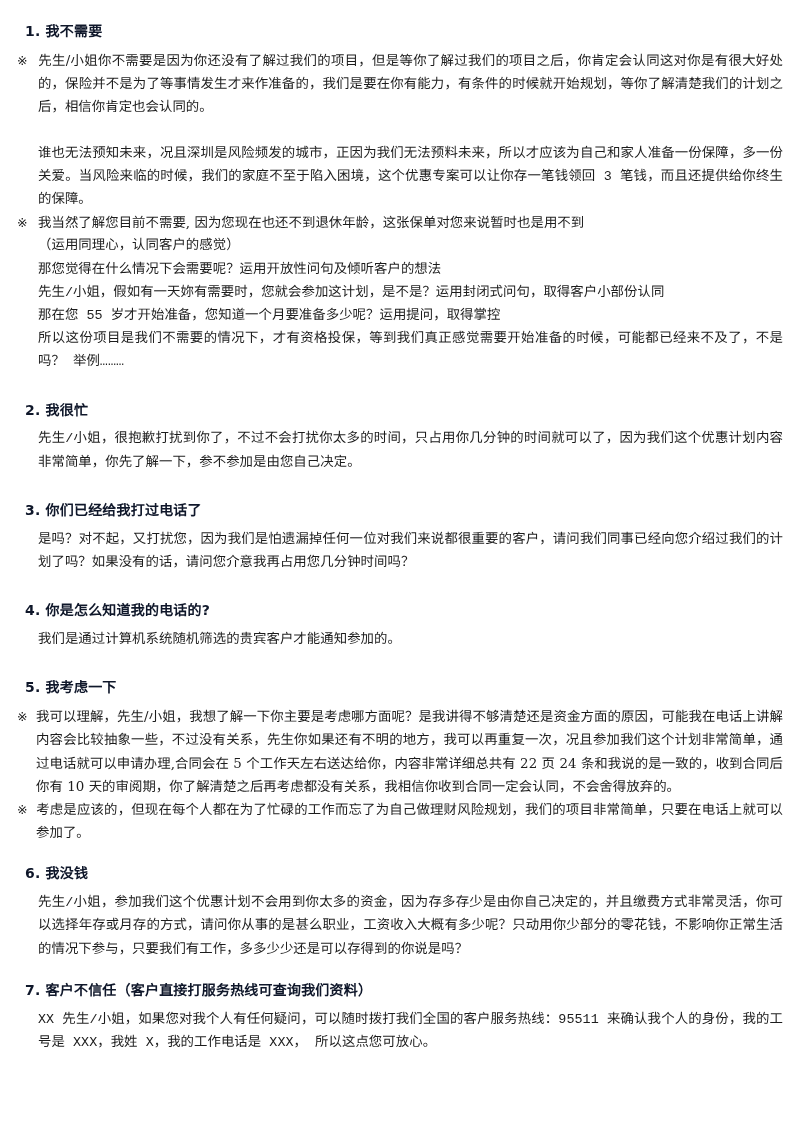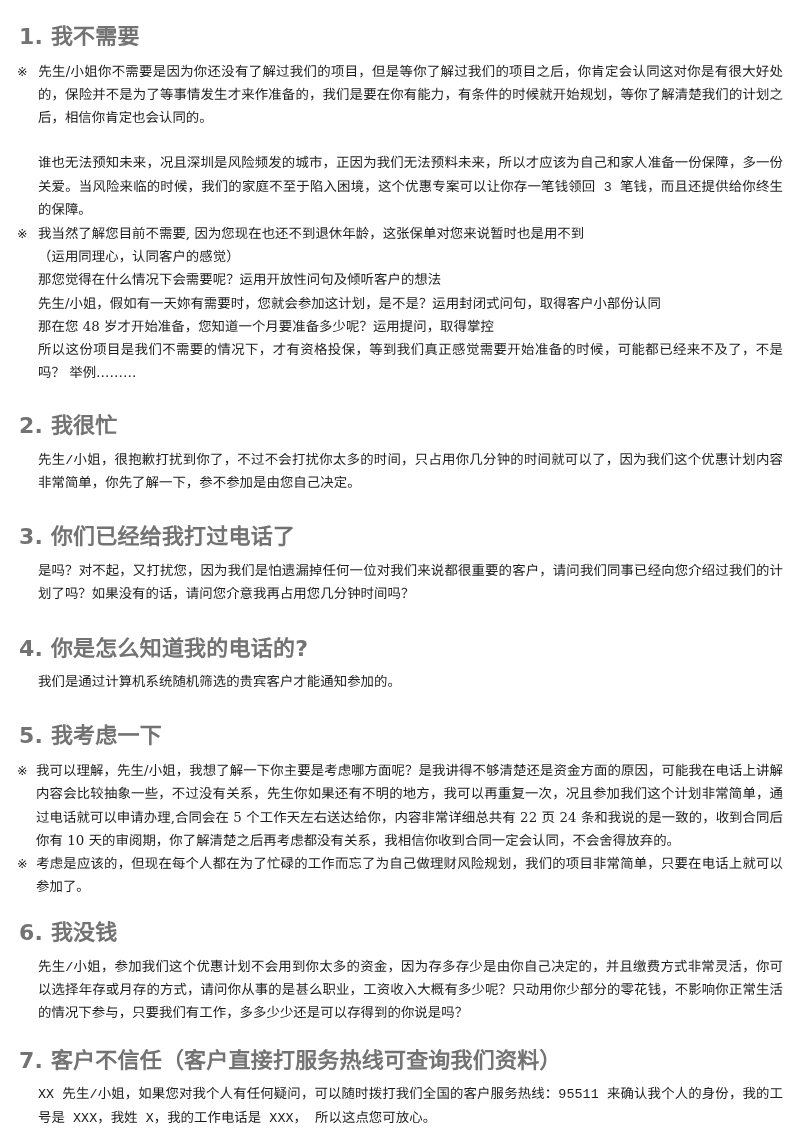--- a/index.html
+++ b/index.html
@@ -24,25 +24,25 @@
     padding: 22px 17px 0 17px;
     background: #ffffff;
   }
 
   
   .section { margin: 0; }
 
   .section-heading {
     font-family: "DejaVu Sans", "Liberation Sans", sans-serif;
     font-weight: 700;
-    font-size: 22px;
+    font-size: 14px;
     line-height: 1.35;
     letter-spacing: 0.2px;
-    color: #737373;
-    margin: 0 0 8px 2px;
+    color: #0f172a;
+    margin: 0 0 8px 8px;
     white-space: nowrap;
   }
 
   .para {
     font-size: 13.4px;
     line-height: 23.2px;
     letter-spacing: 0.05px;
     text-align: justify;
     text-justify: inter-character;
     margin: 0;
@@ -79,21 +79,21 @@
     width: 19px;
     text-indent: 0;
     font-family: "DejaVu Sans", "Liberation Sans", sans-serif;
     font-size: 12.6px;
   }
   .spacer-md { height: 20px; }
   .spacer-lg { height: 27px; }
   .blankline { height: 23px; }
 
   
-  .lines { padding-left: 21px; }
+  .lines { padding-left: 21px; font-family: Liberation Mono, monospace; }
   .lines .ln {
     font-size: 13.4px;
     line-height: 23.2px;
     letter-spacing: 0.05px;
     white-space: nowrap;
     color: #1c1c1c;
   }
   .lines .ln.wrap { white-space: normal; text-align: justify; }
 </style>
 </head>
@@ -110,21 +110,21 @@
     <div class="blankline"></div>
 
     <p class="para indent"><span>谁也无法预知未来，况且深圳是风险频发的城市，正因为我们无法预料未来，所以才应该为自己和家人准备一份保障，多一份关爱。当风险来临的时候，我们的家庭不至于陷入困境，这个优惠专案可以让你存一笔钱领回 3 笔钱，而且还提供给你终生的保障。</span></p>
 
     <p class="para mark"><span class="mk">※</span><span>我当然了解您目前不需要, 因为您现在也还不到退休年龄，这张保单对您来说暂时也是用不到</span></p>
 
     <div class="lines">
       <div class="ln">（运用同理心，认同客户的感觉）</div>
       <div class="ln">那您觉得在什么情况下会需要呢？运用开放性问句及倾听客户的想法</div>
       <div class="ln">先生/小姐，假如有一天妳有需要时，您就会参加这计划，是不是？运用封闭式问句，取得客户小部份认同</div>
-      <div class="ln">那在您 48 岁才开始准备，您知道一个月要准备多少呢？运用提问，取得掌控</div>
+      <div class="ln">那在您 55 岁才开始准备，您知道一个月要准备多少呢？运用提问，取得掌控</div>
       <div class="ln wrap">所以这份项目是我们不需要的情况下，才有资格投保，等到我们真正感觉需要开始准备的时候，可能都已经来不及了，不是吗？ 举例………</div>
     </div>
   </div>
 
   <div class="spacer-lg"></div>
 
   <div class="section">
     <h2 class="section-heading">2. 我很忙</h2>
     <p class="para indent"><span>先生/小姐，很抱歉打扰到你了，不过不会打扰你太多的时间，只占用你几分钟的时间就可以了，因为我们这个优惠计划内容非常简单，你先了解一下，参不参加是由您自己决定。</span></p>
   </div>

